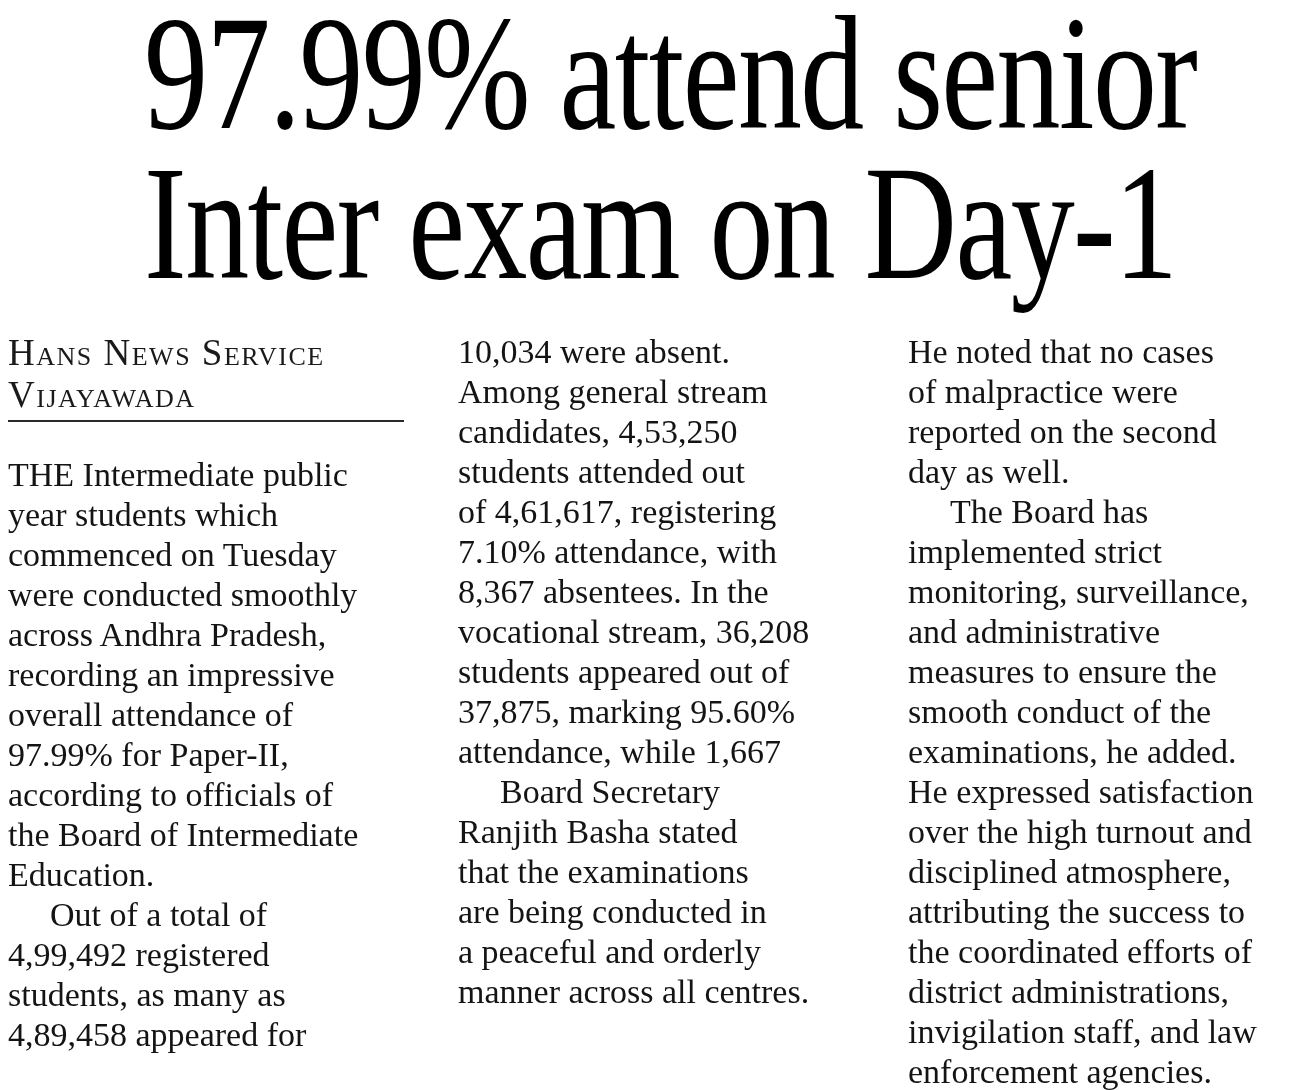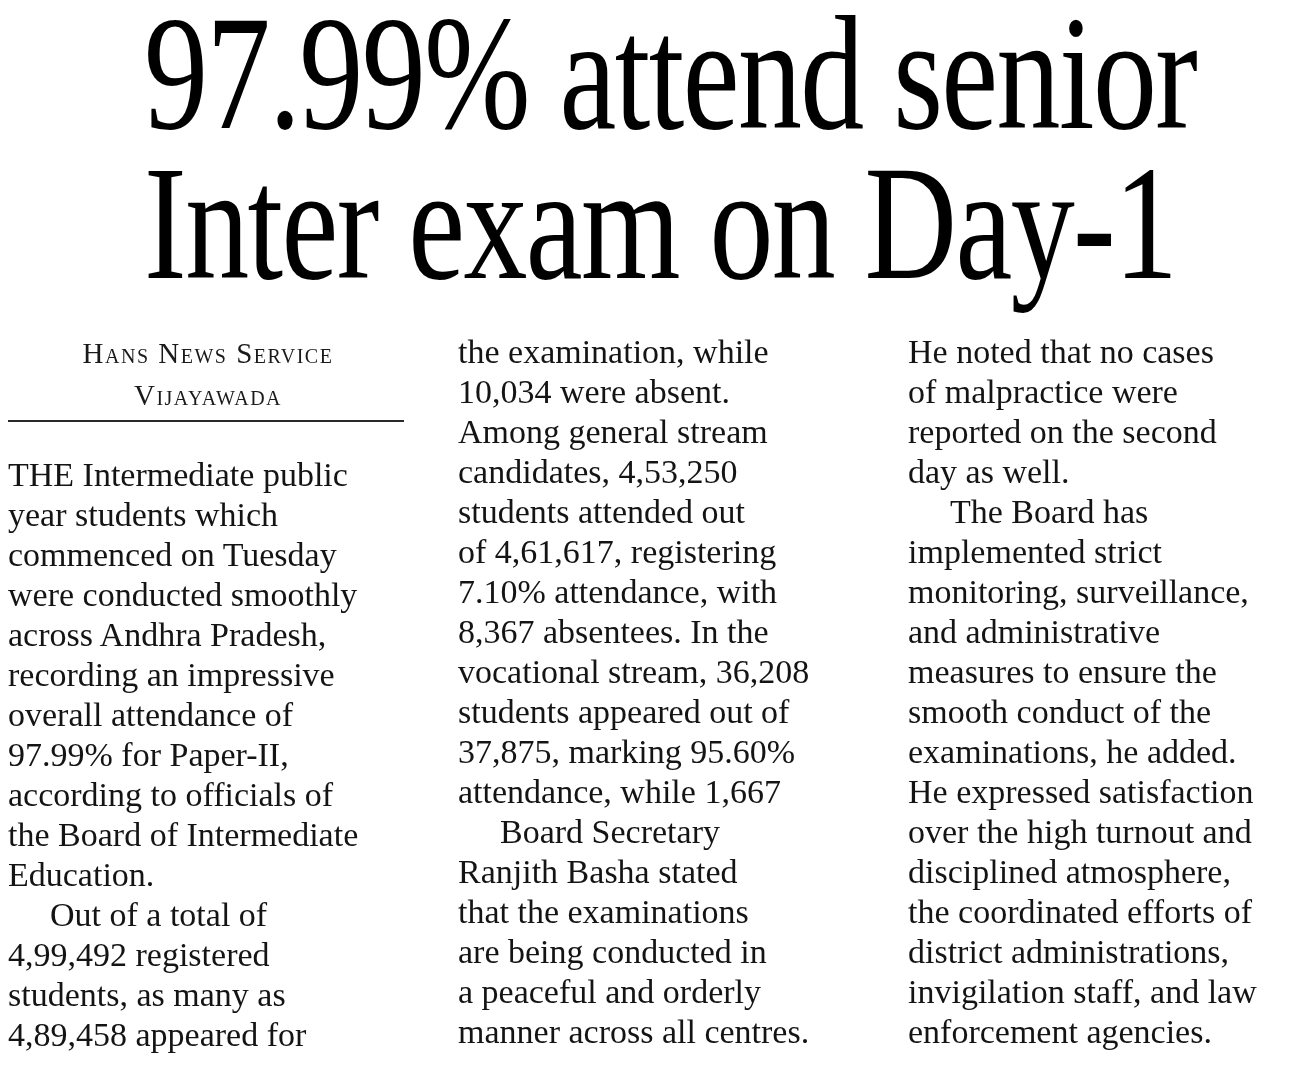--- a/index.html
+++ b/index.html
@@ -38,23 +38,23 @@
     width: 400px;
     font-size: 34px;
     line-height: 40px;
     white-space: nowrap;
     color: #141414;
   }
   #col1 { left: 8px; }
   #col2 { left: 458px; }
   #col3 { left: 908px; }
   .byline {
-    text-align: center;
+    text-align: left;
     font-variant: small-caps;
-    font-size: 29px;
+    font-size: 37px;
     line-height: 42px;
     letter-spacing: 1.5px;
     color: #1a1a1a;
   }
   .rule {
     border: 0;
     border-top: 2px solid #2a2a2a;
     margin: 4px 0 0 0;
     width: 396px;
   }
@@ -91,21 +91,20 @@
       <div class="line">the Board of Intermediate</div>
       <div class="line">Education.</div>
       <div class="line indent">Out of a total of</div>
       <div class="line">4,99,492 registered</div>
       <div class="line">students, as many as</div>
       <div class="line">4,89,458 appeared for</div>
     </div>
   </div>
 
   <div class="col" id="col2">
-    <div class="line">the examination, while</div>
     <div class="line">10,034 were absent.</div>
     <div class="line">Among general stream</div>
     <div class="line">candidates, 4,53,250</div>
     <div class="line">students attended out</div>
     <div class="line">of 4,61,617, registering</div>
     <div class="line">7.10% attendance, with</div>
     <div class="line">8,367 absentees. In the</div>
     <div class="line">vocational stream, 36,208</div>
     <div class="line">students appeared out of</div>
     <div class="line">37,875, marking 95.60%</div>
@@ -126,19 +125,20 @@
     <div class="line indent">The Board has</div>
     <div class="line">implemented strict</div>
     <div class="line">monitoring, surveillance,</div>
     <div class="line">and administrative</div>
     <div class="line">measures to ensure the</div>
     <div class="line">smooth conduct of the</div>
     <div class="line">examinations, he added.</div>
     <div class="line">He expressed satisfaction</div>
     <div class="line">over the high turnout and</div>
     <div class="line">disciplined atmosphere,</div>
+    <div class="line">attributing the success to</div>
     <div class="line">the coordinated efforts of</div>
     <div class="line">district administrations,</div>
     <div class="line">invigilation staff, and law</div>
     <div class="line">enforcement agencies.</div>
   </div>
 
 </div>
 
 </body></html>

